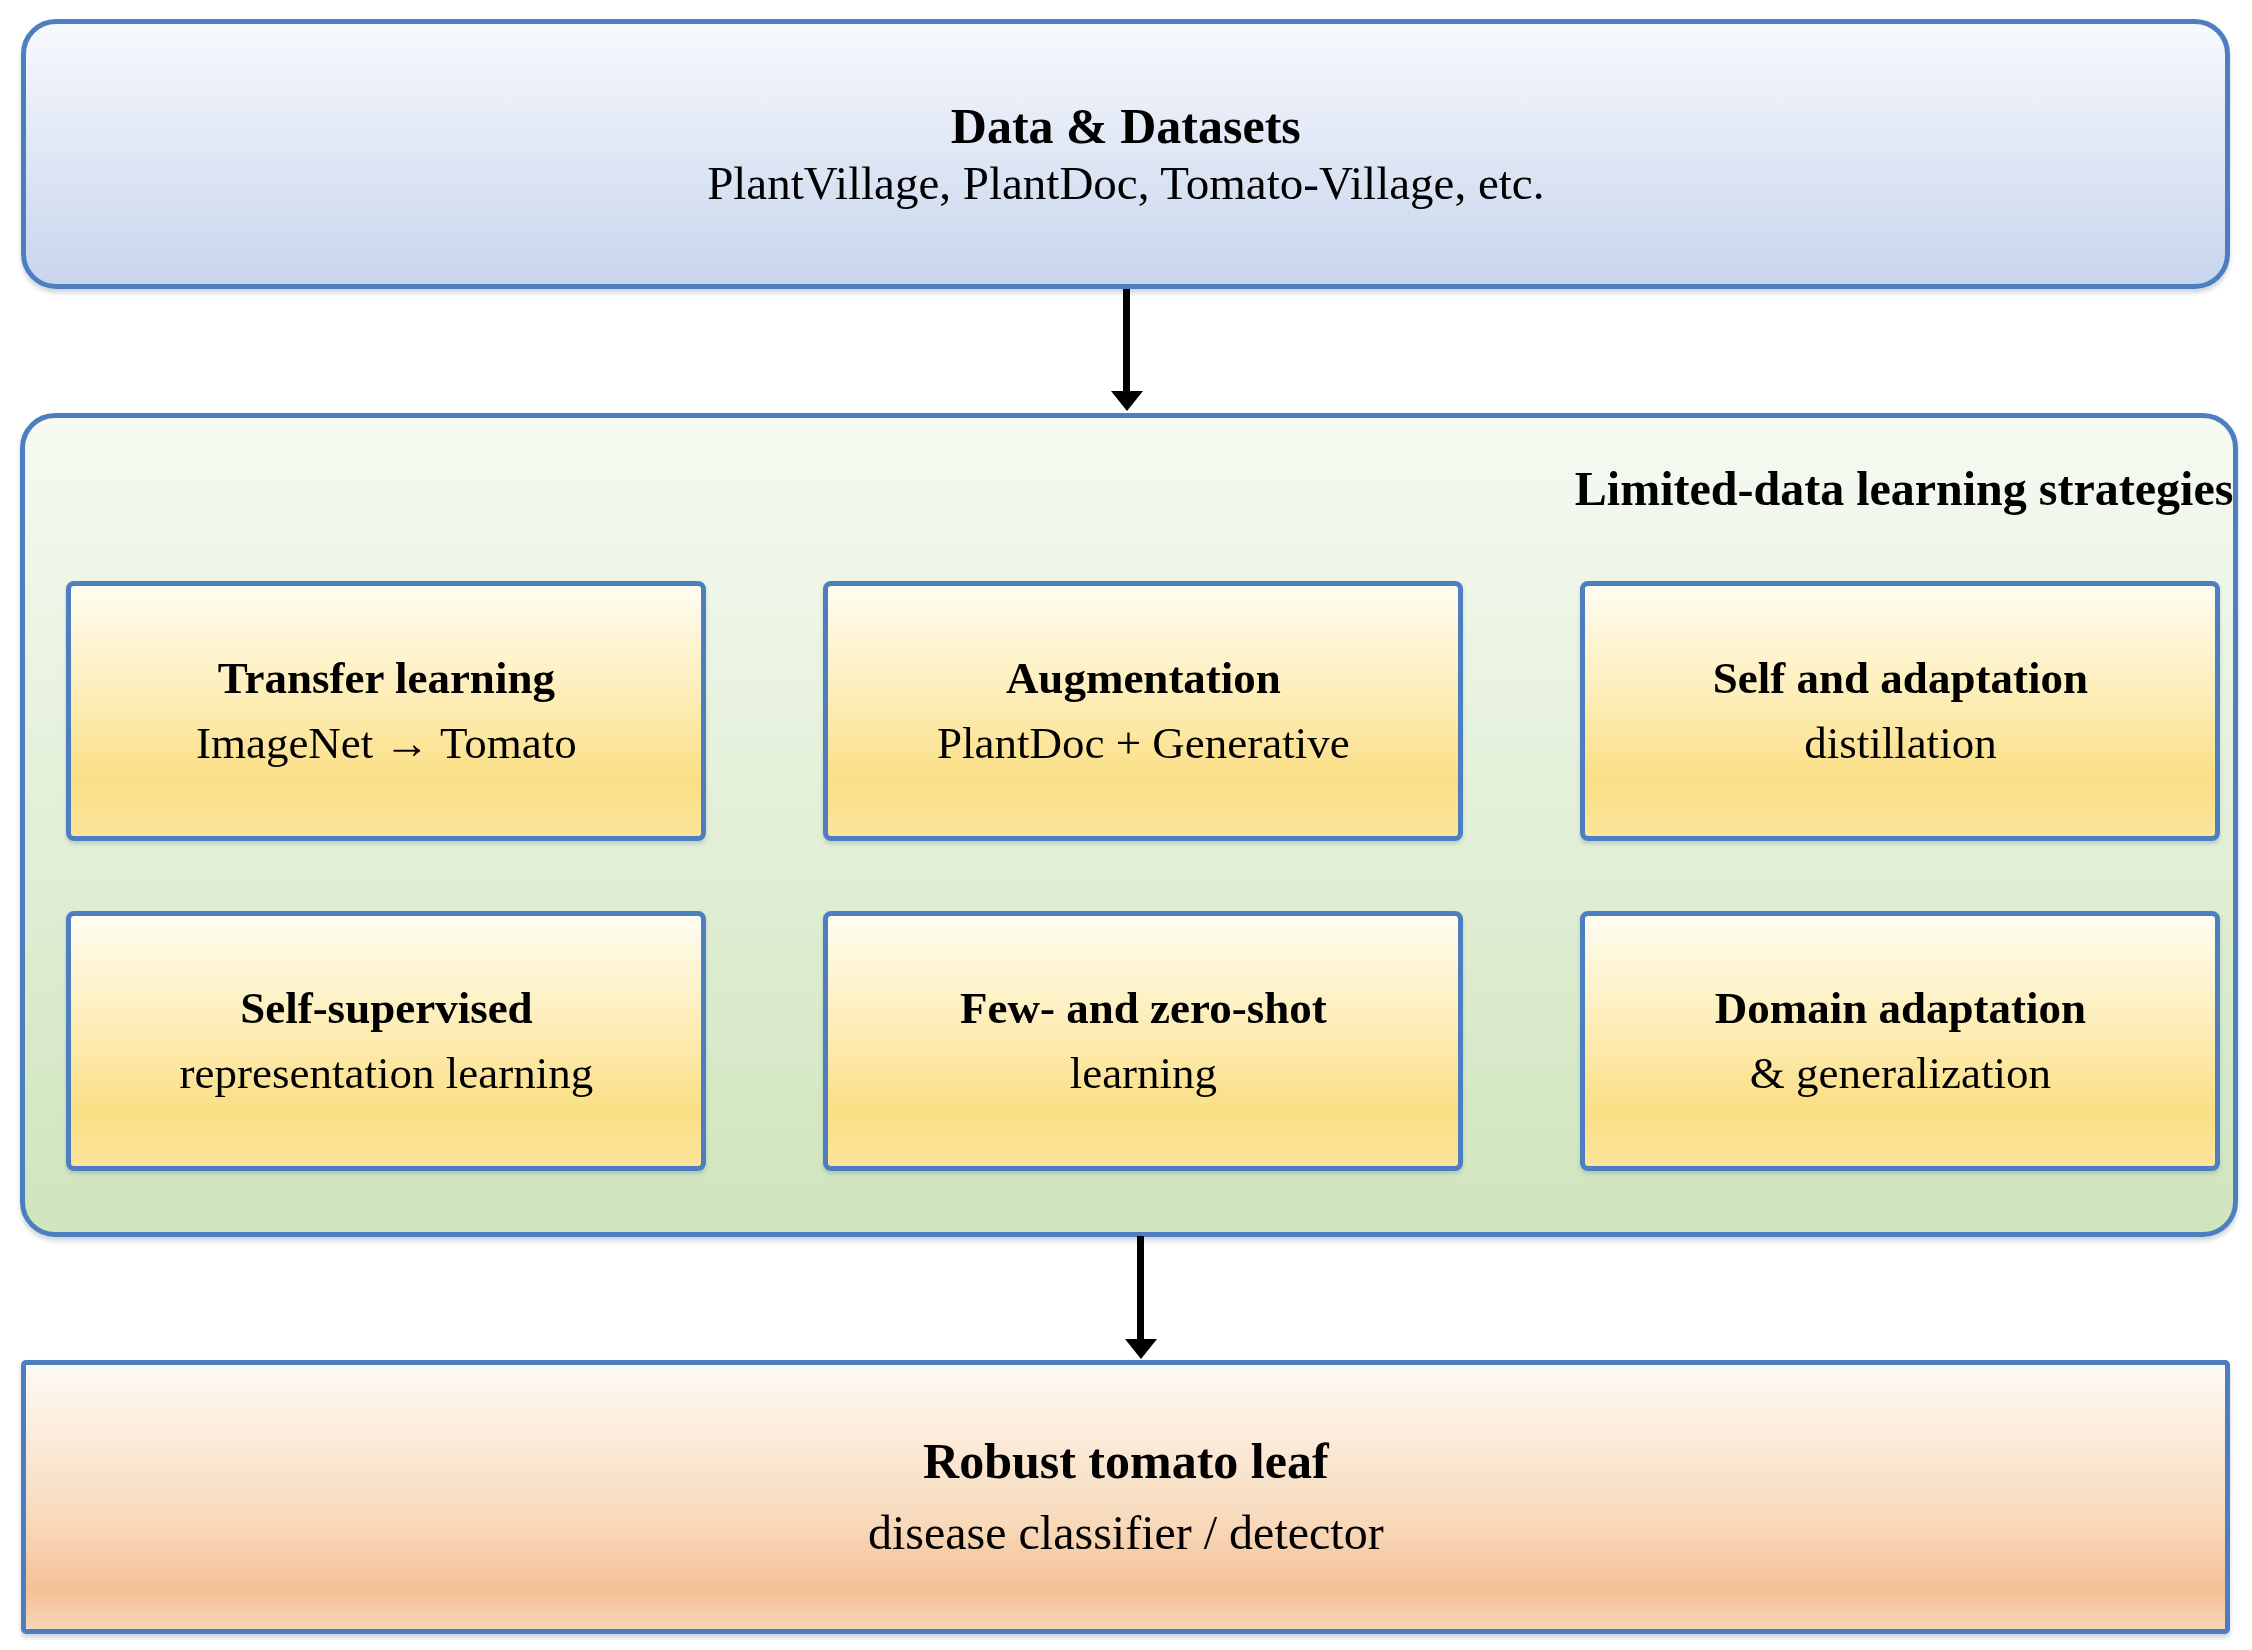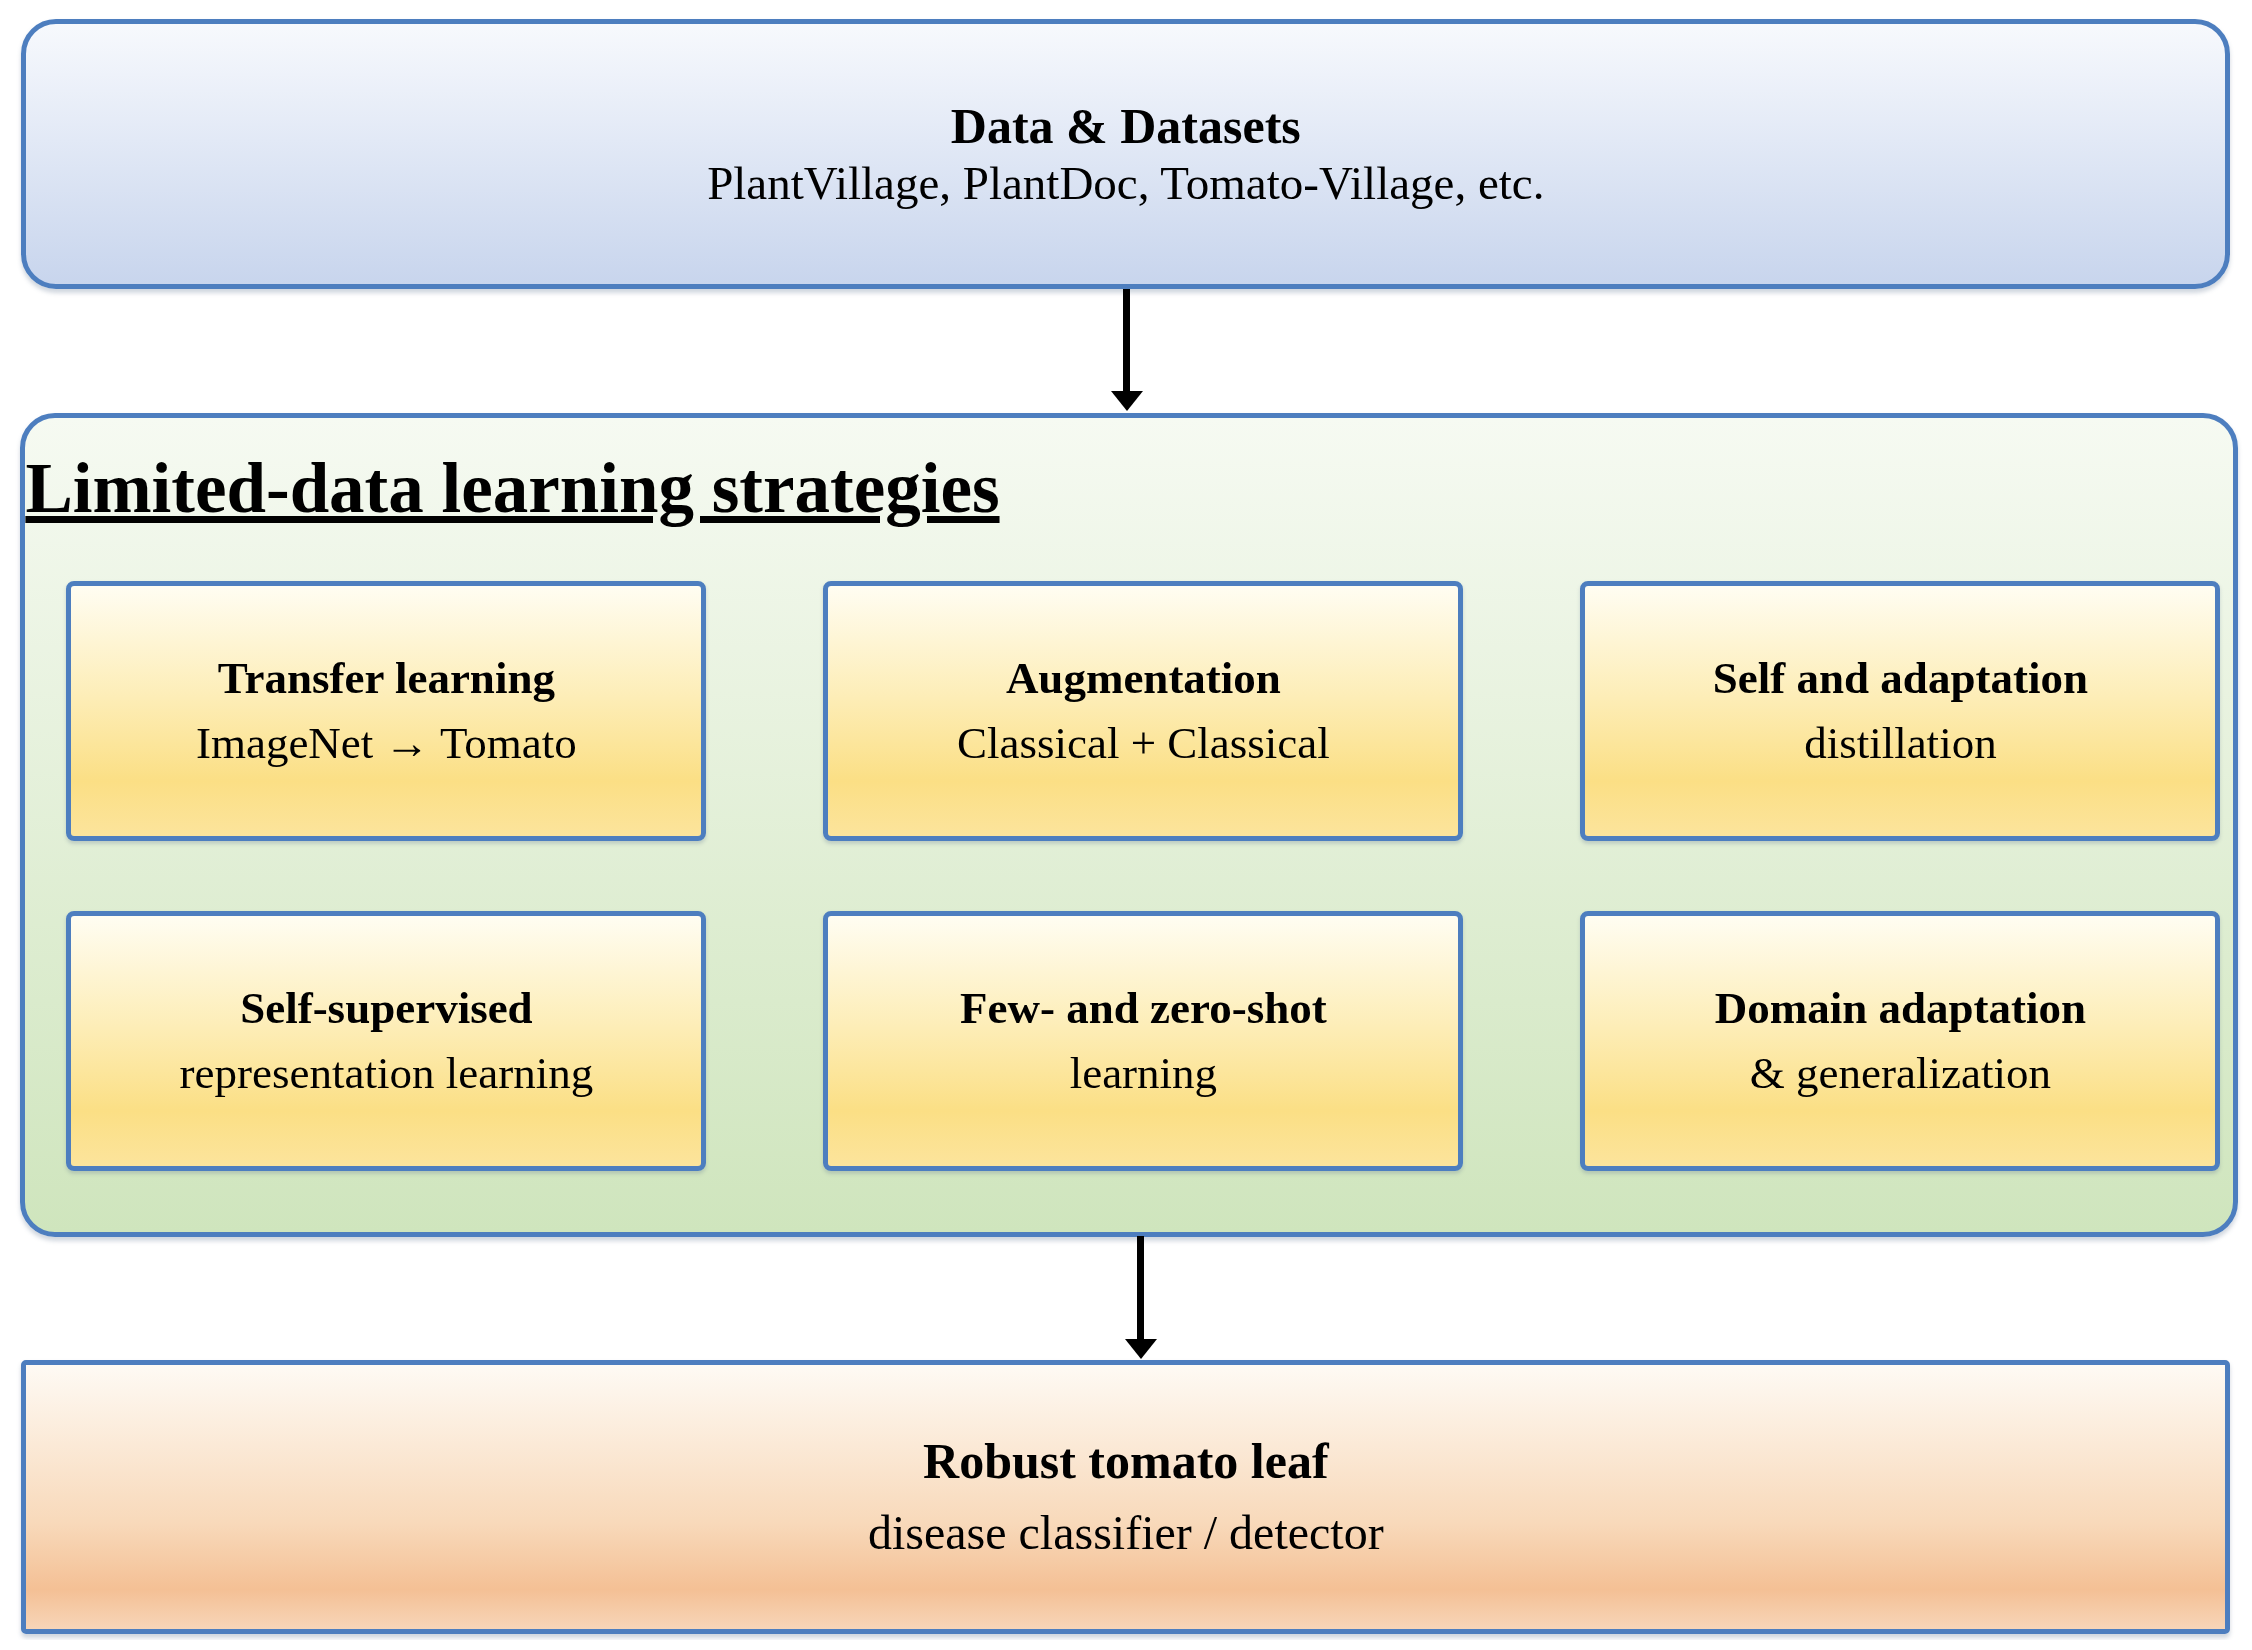--- a/index.html
+++ b/index.html
@@ -41,23 +41,22 @@
   .strategies-box {
     left: 20.4px; top: 413px; width: 2218px; height: 824px;
     border-radius: 35px;
     background: linear-gradient(180deg,
       var(--green-grad-start, #f6faf2) 0%,
       var(--green-grad-end, #cfe5bd) 100%);
     display: block; text-align: center;
   }
   .strategies-title {
     position: absolute; left: 0; right: 0; top: 41px;
-    font-weight: bold; font-size: 71px; line-height: 59px;
-    text-align: left;
-    text-decoration: underline;
+    font-weight: bold; font-size: 48px; line-height: 59px;
+    text-align: right;
   }
   .cards {
     position: absolute; left: 41px; top: 163px;
     display: grid;
     grid-template-columns: 640px 640px 640px;
     grid-auto-rows: 260px;
     column-gap: 117px;
     row-gap: 70px;
   }
   .card {
@@ -124,21 +123,21 @@
 
     <div class="cards">
 
       <div class="card">
         <div class="card-line1">Transfer learning</div>
         <div class="card-line2">ImageNet → Tomato</div>
       </div>
 
       <div class="card">
         <div class="card-line1">Augmentation</div>
-        <div class="card-line2">Classical + Classical</div>
+        <div class="card-line2">PlantDoc + Generative</div>
       </div>
 
       <div class="card">
         <div class="card-line1">Self and adaptation</div>
         <div class="card-line2">distillation</div>
       </div>
 
       <div class="card">
         <div class="card-line1">Self-supervised</div>
         <div class="card-line2">representation learning</div>

